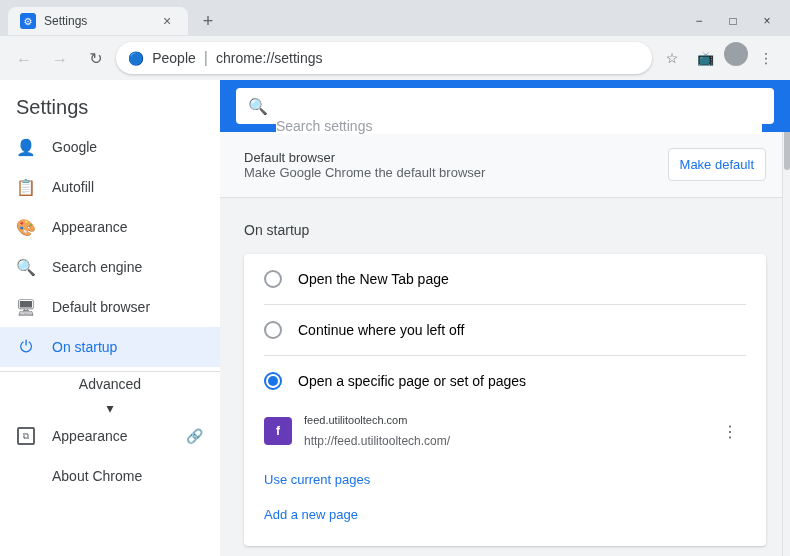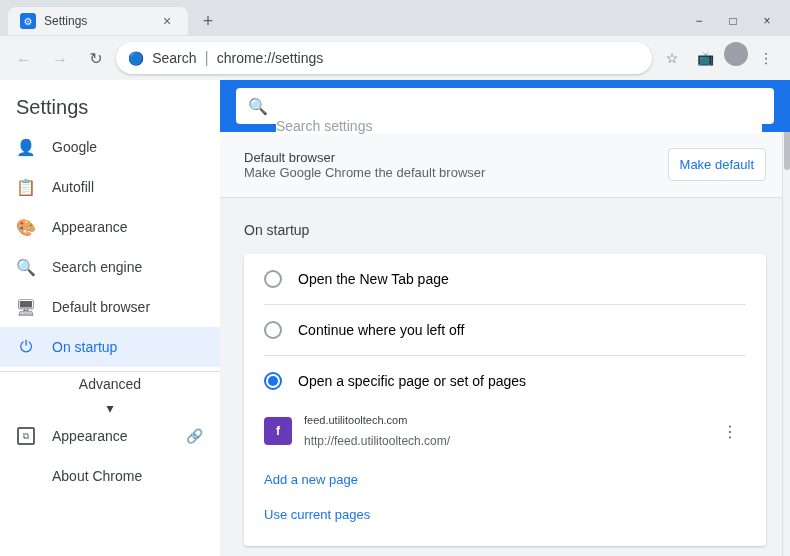--- a/index.html
+++ b/index.html
@@ -107,21 +107,21 @@
       <div class="win-btn close">×</div>
     </div>
   </div>
 
   <div class="toolbar">
     <div class="nav-btn disabled">←</div>
     <div class="nav-btn disabled">→</div>
     <div class="nav-btn">↻</div>
     <div class="address-bar">
       <span class="address-icon">🔵</span>
-      <span class="address-text">Search</span>
+      <span class="address-text">People</span>
       <span class="address-divider">|</span>
       <span class="address-text">chrome://settings</span>
     </div>
     <div class="toolbar-actions">
       <div class="toolbar-action">☆</div>
       <div class="toolbar-action">📺</div>
       <div class="avatar"></div>
       <div class="toolbar-action">⋮</div>
     </div>
   </div>
@@ -227,22 +227,22 @@
               <span>f</span>
             </div>
             <div class="url-info">
               <div class="url-title">feed.utilitooltech.com</div>
               <div class="url-subtitle">http://feed.utilitooltech.com/</div>
             </div>
             <div class="url-more-btn">⋮</div>
           </div>
 
           <div class="startup-links">
+            <div class="startup-link">Use current pages</div>
             <div class="startup-link">Add a new page</div>
-            <div class="startup-link">Use current pages</div>
           </div>
         </div>
       </div>
 
       <div style="position: absolute; right: 0; top: 0; bottom: 0; width: 8px; background: #f1f3f4; border-left: 1px solid #e0e0e0;">
         <div style="width: 6px; height: 60px; background: #bdc1c6; border-radius: 3px; margin: 2px auto; margin-top: 30px;"></div>
       </div>
     </div>
   </div>
 </div>

